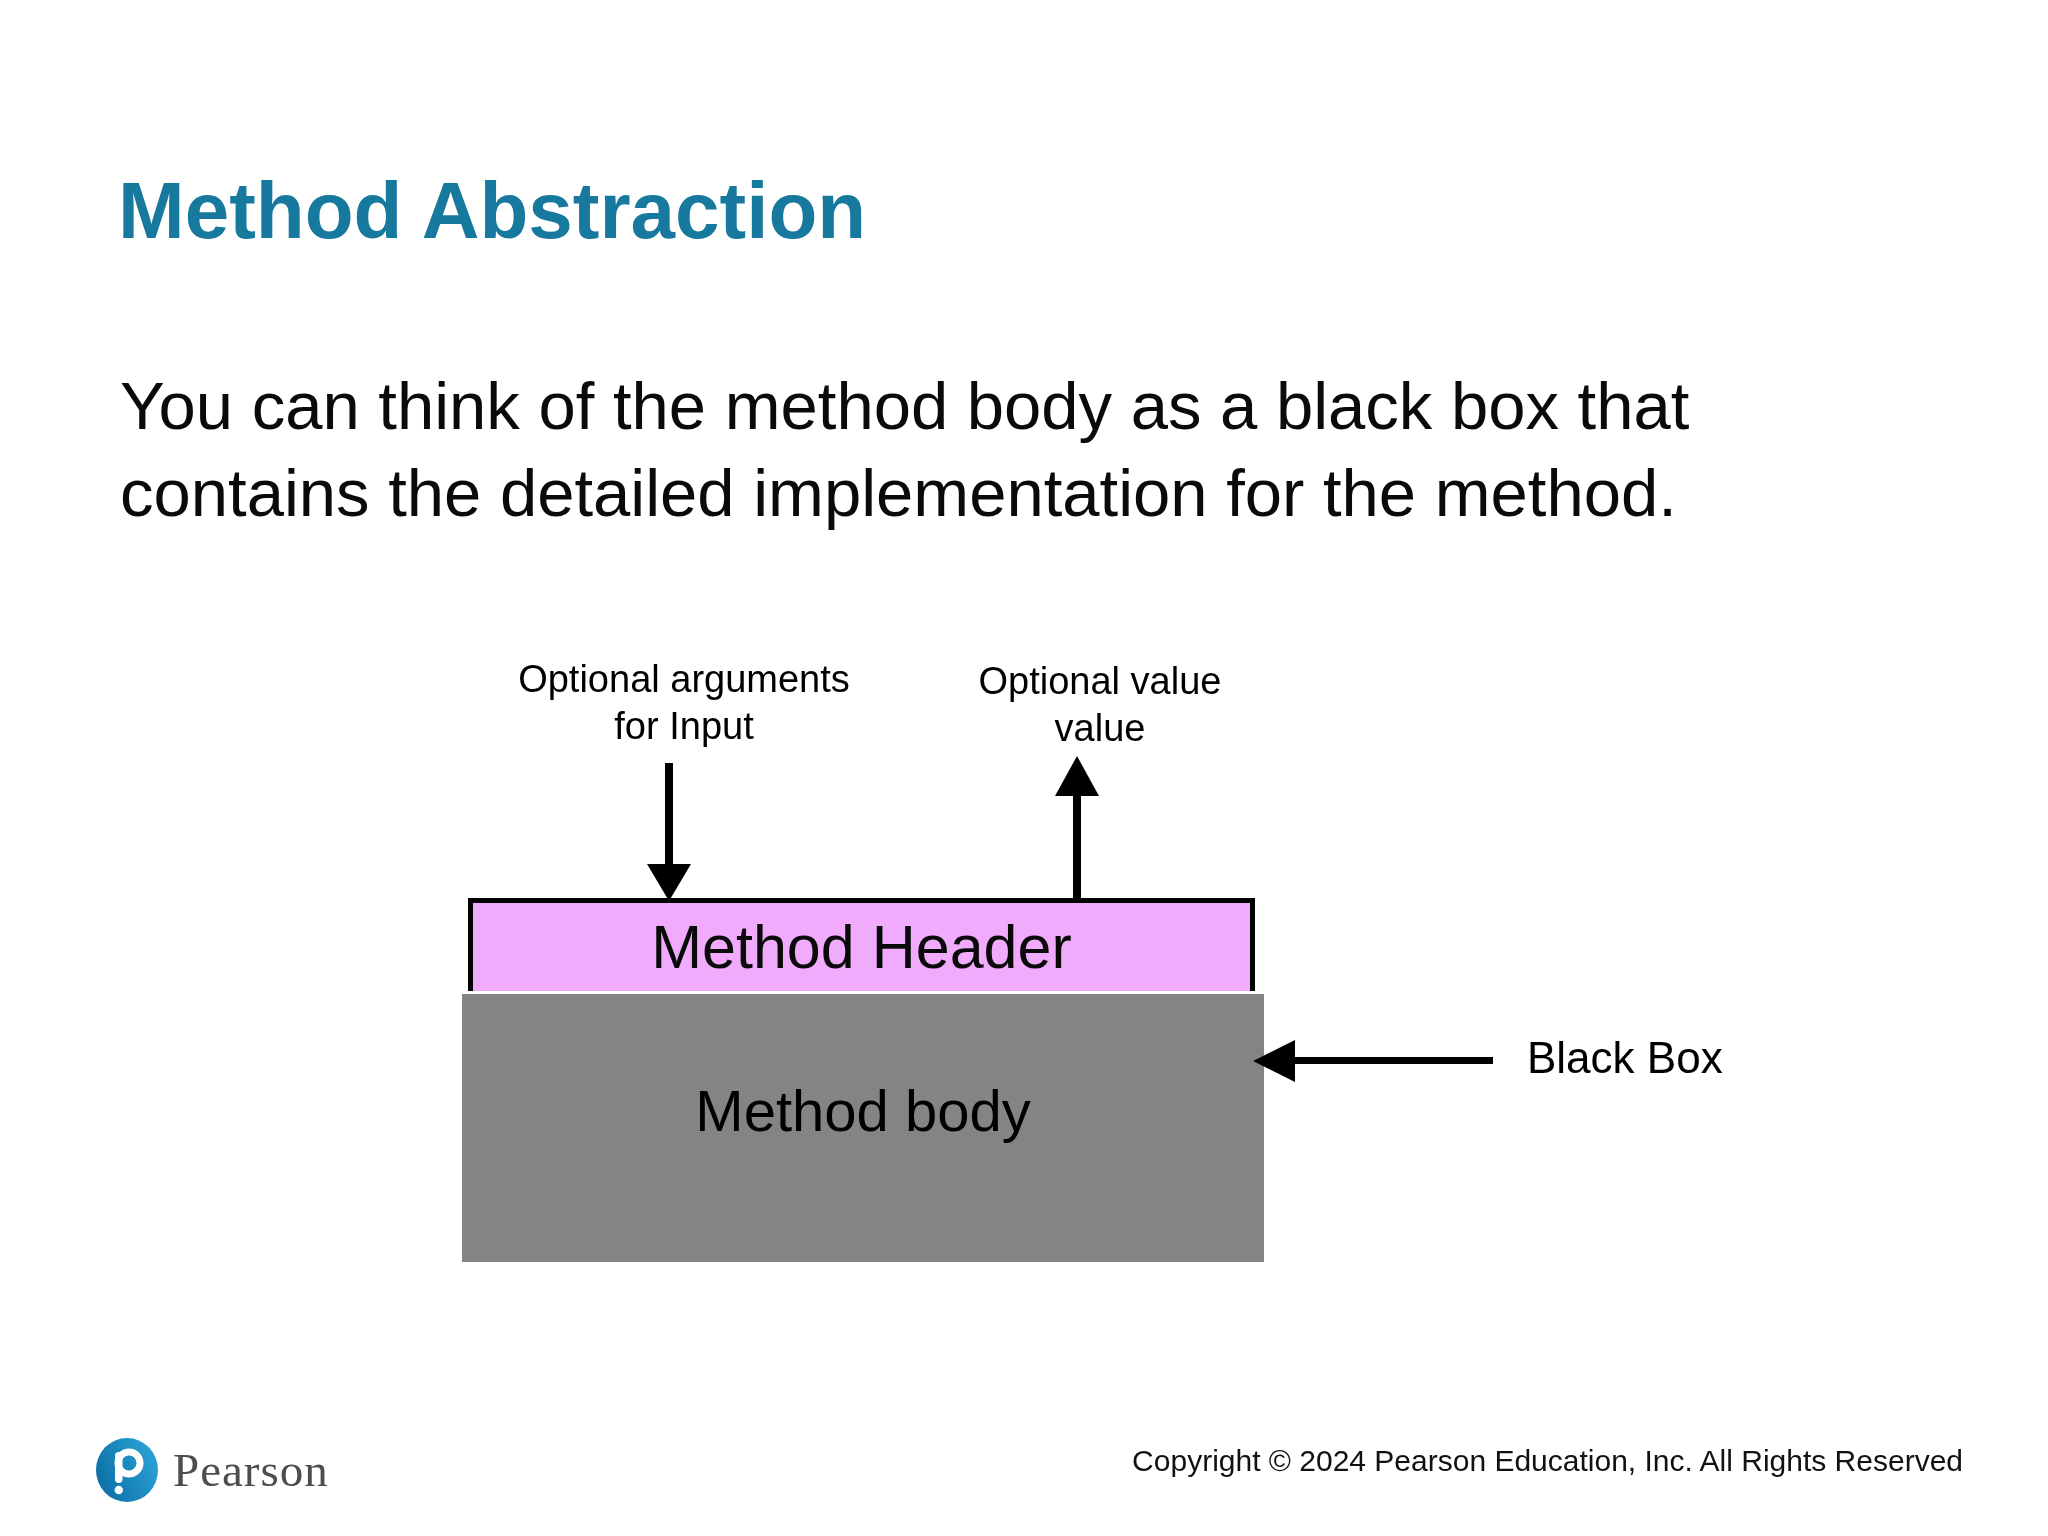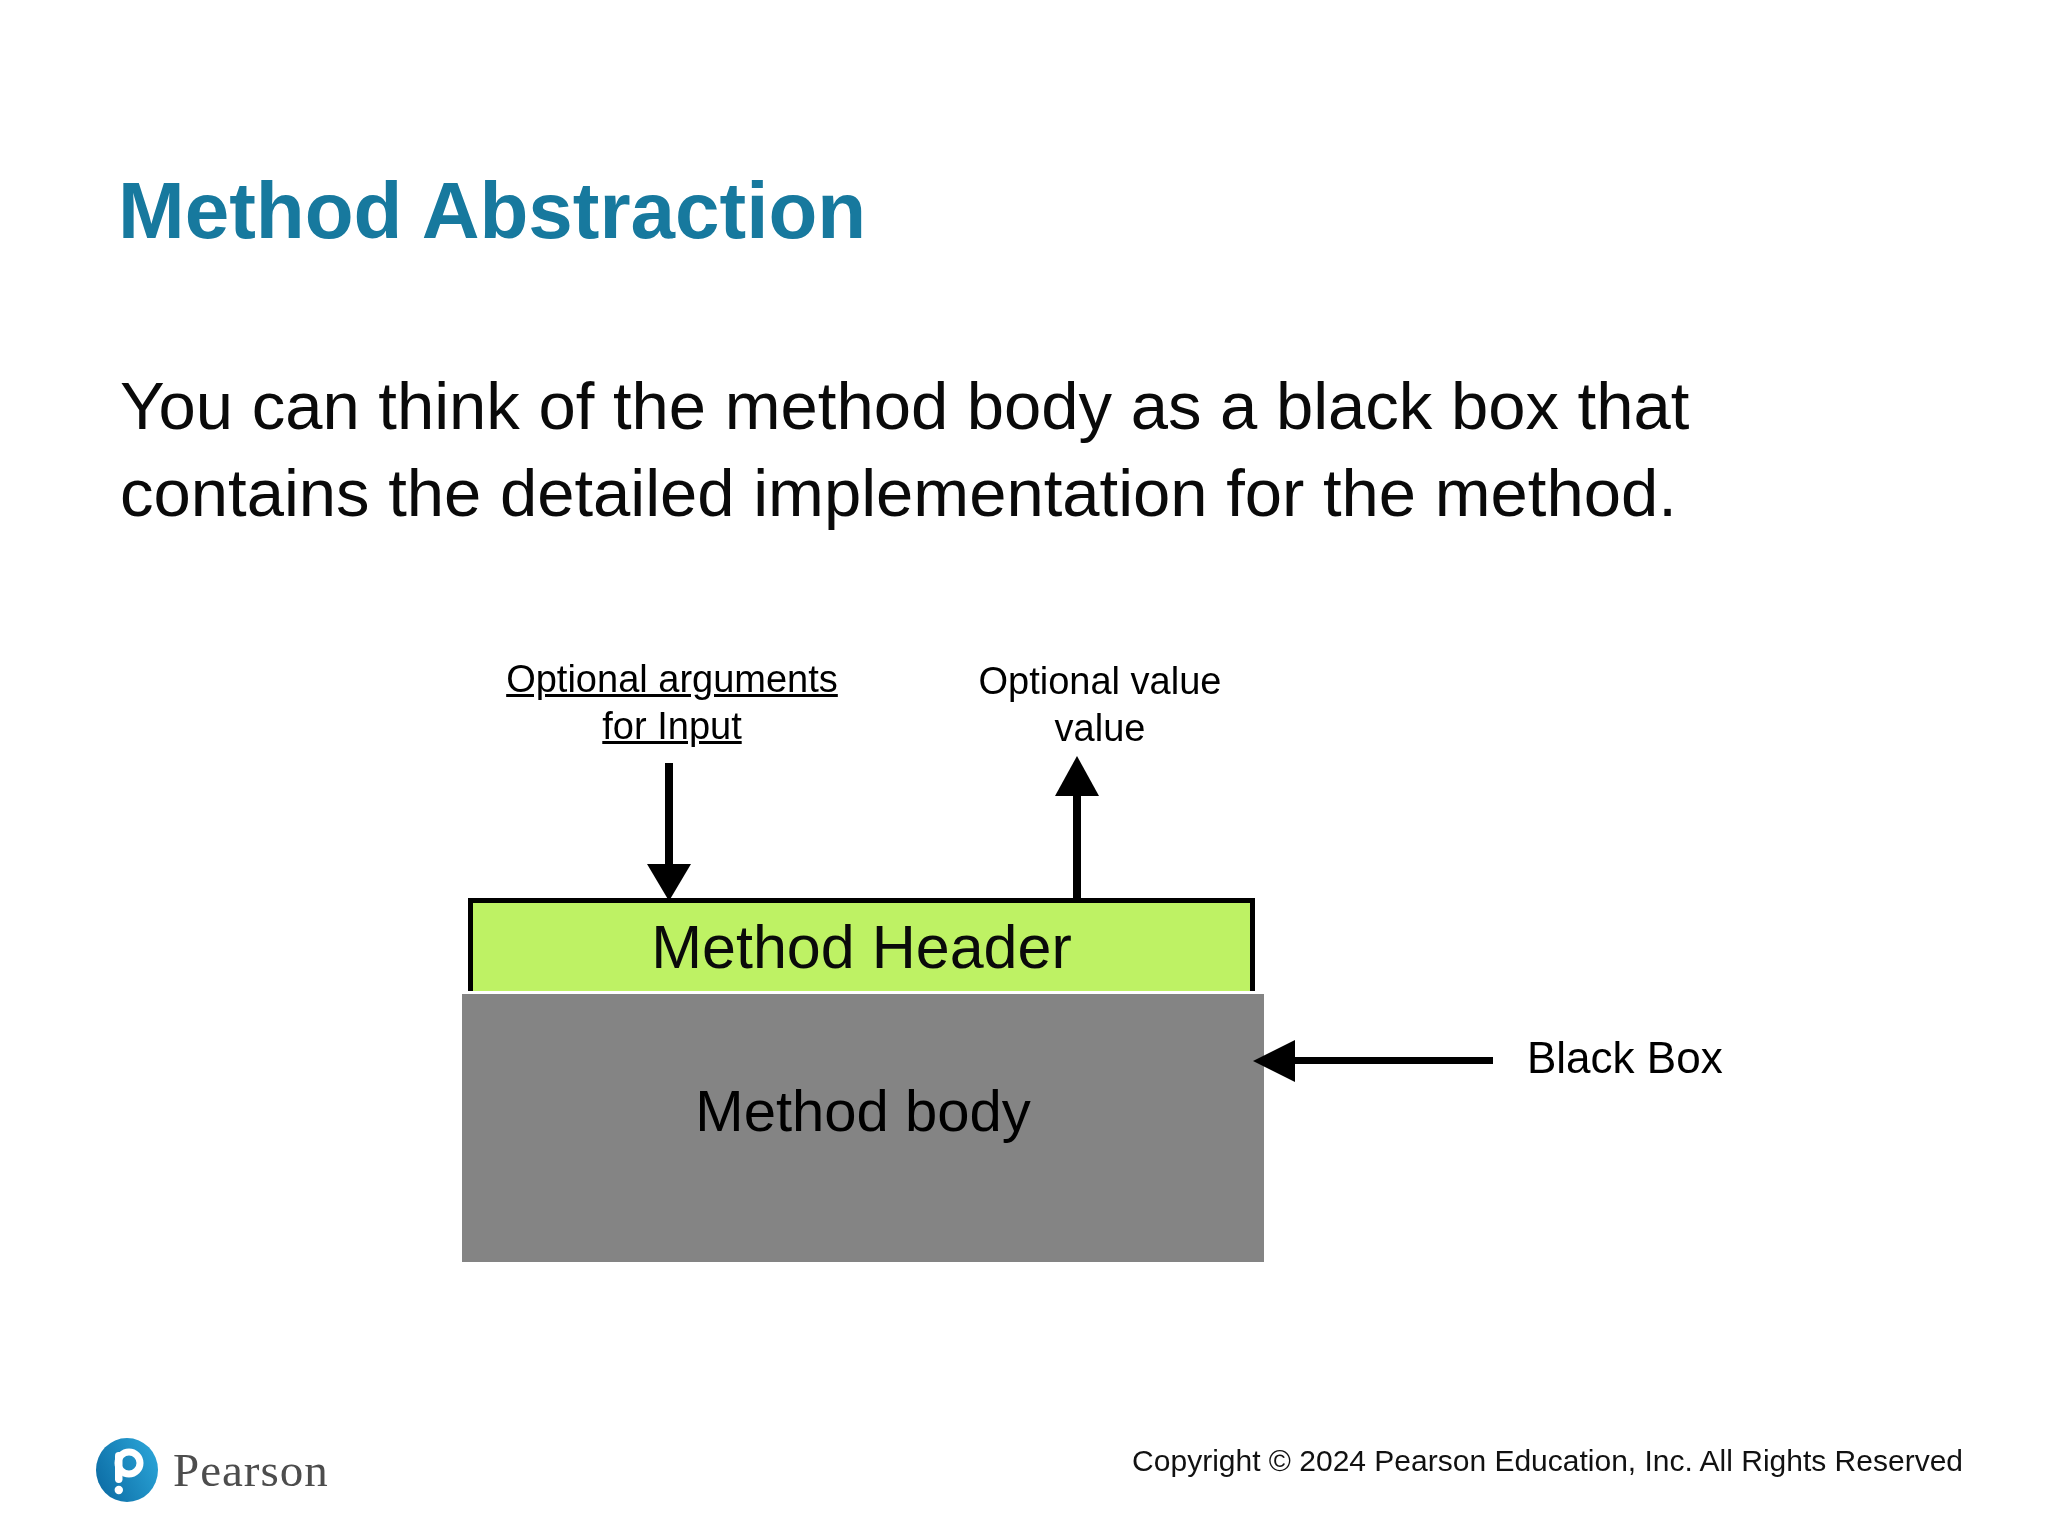--- a/index.html
+++ b/index.html
@@ -19,21 +19,21 @@
   
   #body-text{
     left:120px;top:362px;width:1720px;
     font-size:67px;line-height:87px;color:#0a0a0a;
   }
 
   
   .diagram-label{
     font-size:38px;line-height:47px;color:#000;text-align:center;
   }
-  #label-arguments{left:452px;top:656px;width:440px;text-decoration:underline;}
+  #label-arguments{left:464px;top:656px;width:440px;}
   #label-return{left:930px;top:658px;width:340px;}
   #label-blackbox{left:1505px;top:1036px;width:320px;font-size:44px;line-height:1;text-align:left;margin-left:22px;}
 
   
   .stem{background:#000;}
   #input-arrow-stem{left:665px;top:763px;width:8px;height:103px;}
   #input-arrow-head{
     left:647px;top:864px;width:0;height:0;
     border-left:22px solid transparent;border-right:22px solid transparent;
     border-top:37px solid #000;
@@ -47,21 +47,21 @@
   #blackbox-arrow-stem{left:1291px;top:1057px;width:202px;height:7px;}
   #blackbox-arrow-head{
     left:1253px;top:1040px;width:0;height:0;
     border-top:21px solid transparent;border-bottom:21px solid transparent;
     border-right:42px solid #000;
   }
 
   
   #method-header-box{
     left:468px;top:898px;width:787px;height:93px;
-    background:#bef264;border:5px solid #000;border-bottom:none;
+    background:#f0abfc;border:5px solid #000;border-bottom:none;
     box-sizing:border-box;
     display:flex;align-items:center;justify-content:center;
     font-size:61px;color:#0a0a0a;
   }
   #method-body-box{
     left:462px;top:994px;width:802px;height:268px;
     background:#848484;
     display:flex;align-items:center;justify-content:center;
     font-size:58px;color:#000;
   }

